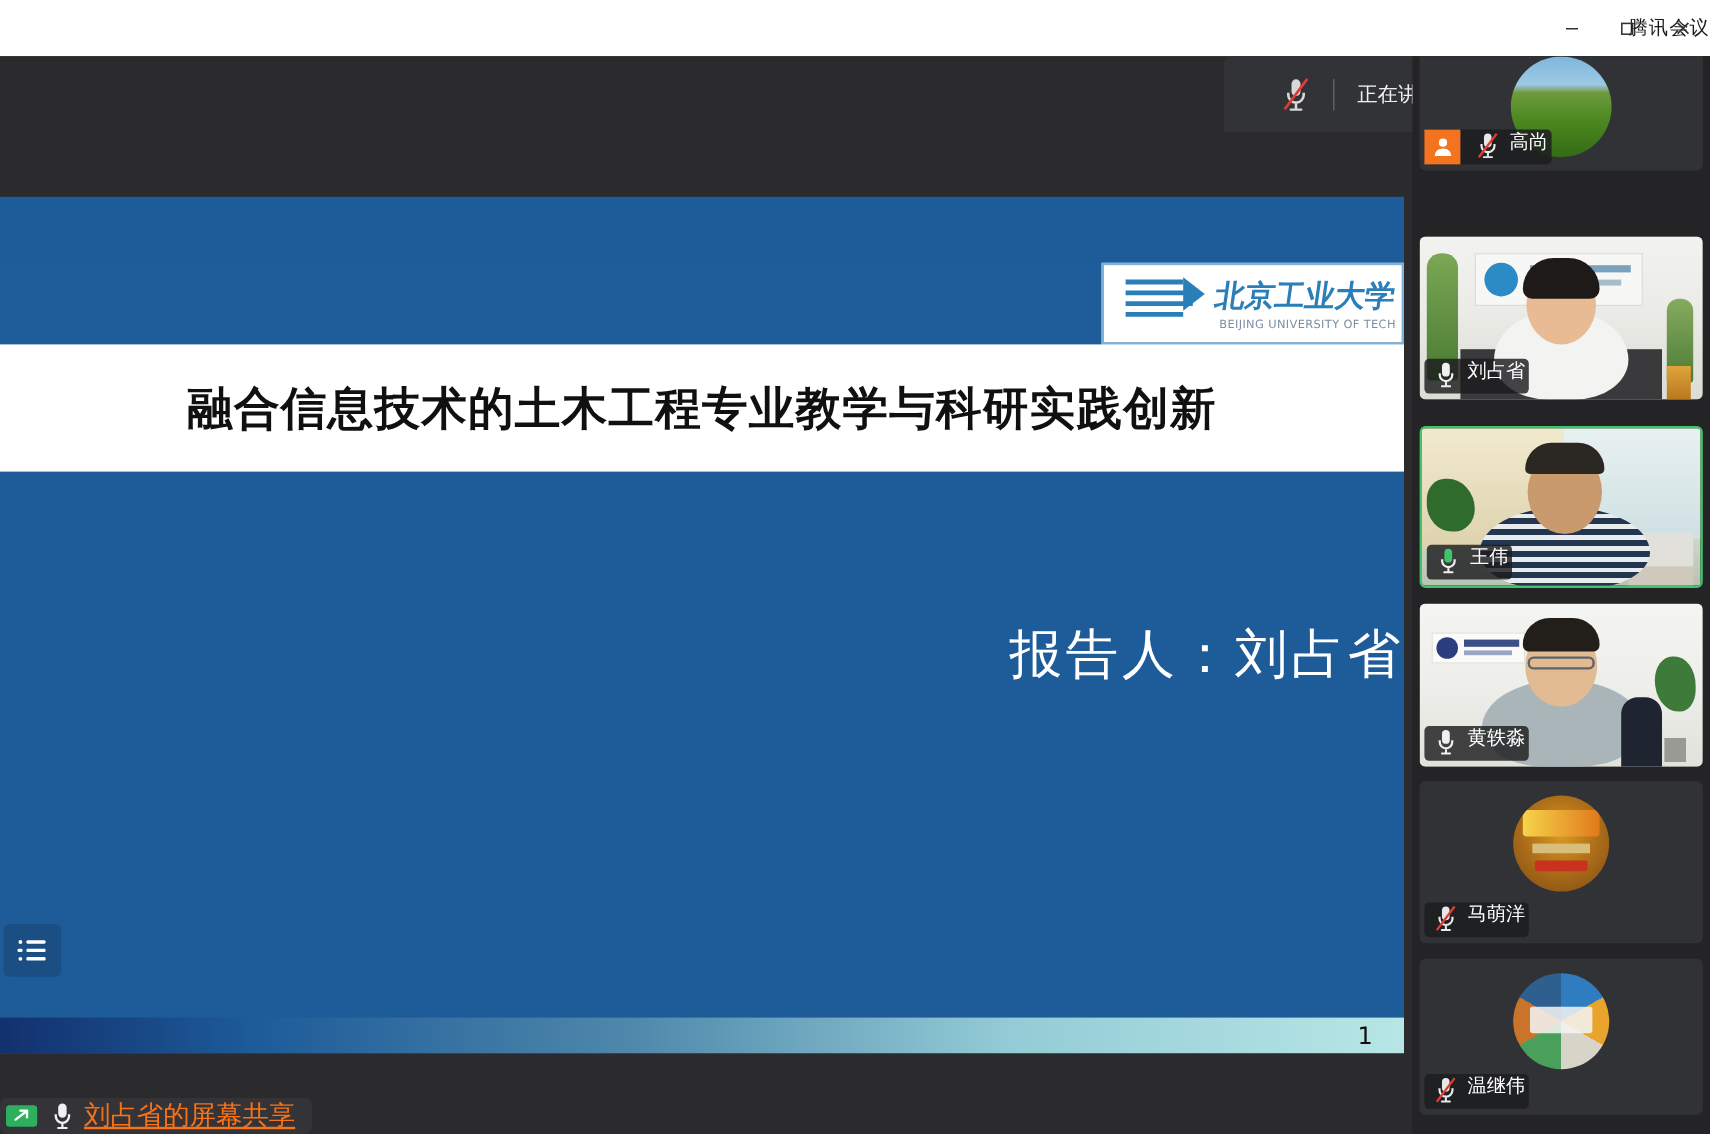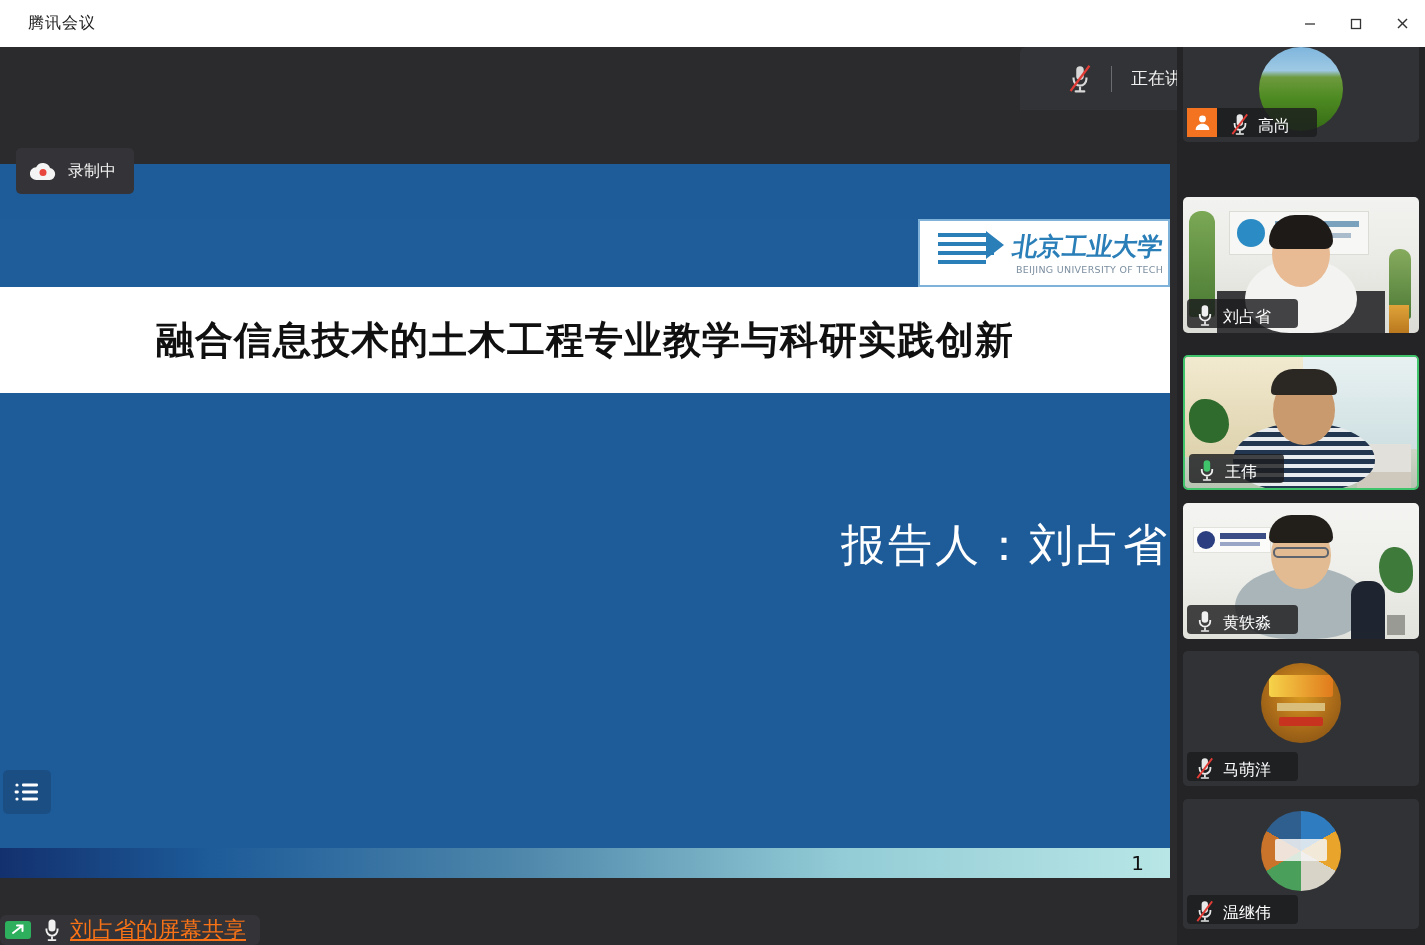--- a/index.html
+++ b/index.html
@@ -8,21 +8,21 @@
     overflow: hidden;
     background: #1c1c1c;
     font-family: "Liberation Sans", "DejaVu Sans", sans-serif;
   }
   #app { position: relative; width: 1425px; height: 945px; }
 
   
   .titlebar {
     position: absolute; left: 0; top: 0; width: 1425px; height: 47px;
     background: #ffffff;
-    display: flex; align-items: center; justify-content: flex-start; padding-left: 28px;
+    display: flex; align-items: center; justify-content: flex-end; padding-left: 28px;
   }
   .titlebar-title {
     font-size: 16px; color: #1a1a1a; letter-spacing: 1px;
   }
   .window-controls {
     position: absolute; right: 0; top: 0; height: 47px;
     display: flex; align-items: center;
   }
   .wc-btn {
     width: 46px; height: 47px;
@@ -154,24 +154,24 @@
   .tile {
     position: absolute; left: 6px; width: 236px;
     border-radius: 5px;
     overflow: hidden;
     background: #2f3033;
   }
   .tile.active { border: 2px solid #3fc36b; }
   .tile-video { position: absolute; inset: 0; }
   .name-chip {
     position: absolute; left: 4px; bottom: 5px;
-    height: 29px; padding-right: 27px;
+    height: 29px; padding-right: 3px;
     background: rgba(28,28,30,0.82);
     border-radius: 4px;
-    display: flex; align-items: flex-end; gap: 5px;
+    display: flex; align-items: flex-start; gap: 5px;
     z-index: 5;
     margin-top: 17px;
   }
   .name-chip.with-avatar { padding-left: 0; }
   .name-chip .chip-name { color: #fff; font-size: 16px; white-space: nowrap; }
   .avatar-badge {
     width: 30px; height: 29px; background: #f37321;
     display: flex; align-items: center; justify-content: center;
     flex-shrink: 0;
   }
@@ -261,27 +261,20 @@
         <svg class="tm-watermark" viewBox="0 0 76 44">
           <g fill="#3c3d40">
             <rect x="2" y="12" width="22" height="22" rx="3" transform="rotate(45 13 23)"></rect>
             <rect x="27" y="12" width="22" height="22" rx="3" transform="rotate(45 38 23)"></rect>
             <rect x="52" y="12" width="22" height="22" rx="3" transform="rotate(45 63 23)"></rect>
           </g>
         </svg>
       </div>
     </div>
 
-    <div class="recording-badge">
-      <svg width="26" height="19" viewBox="0 0 26 19">
-        <path d="M6.5 18h13.2a6 6 0 0 0 .4-11.9A7.6 7.6 0 0 0 6.1 5.2 5.6 5.6 0 0 0 6.5 18z" fill="#f4f4f4"></path>
-        <circle cx="13" cy="10.6" r="3.5" fill="#e8453c"></circle>
-      </svg>
-      <span class="recording-label">录制中</span>
-    </div>
 
     <div class="share-area">
 
       <div class="slide-topbar">
         <div class="slide-logo-box">
           <svg width="240" height="60" viewBox="0 0 240 60">
 
             <g fill="none" stroke="#2b7fb8" stroke-width="4">
               <line x1="14" y1="12" x2="62" y2="12"></line>
               <line x1="14" y1="21" x2="70" y2="21"></line>

